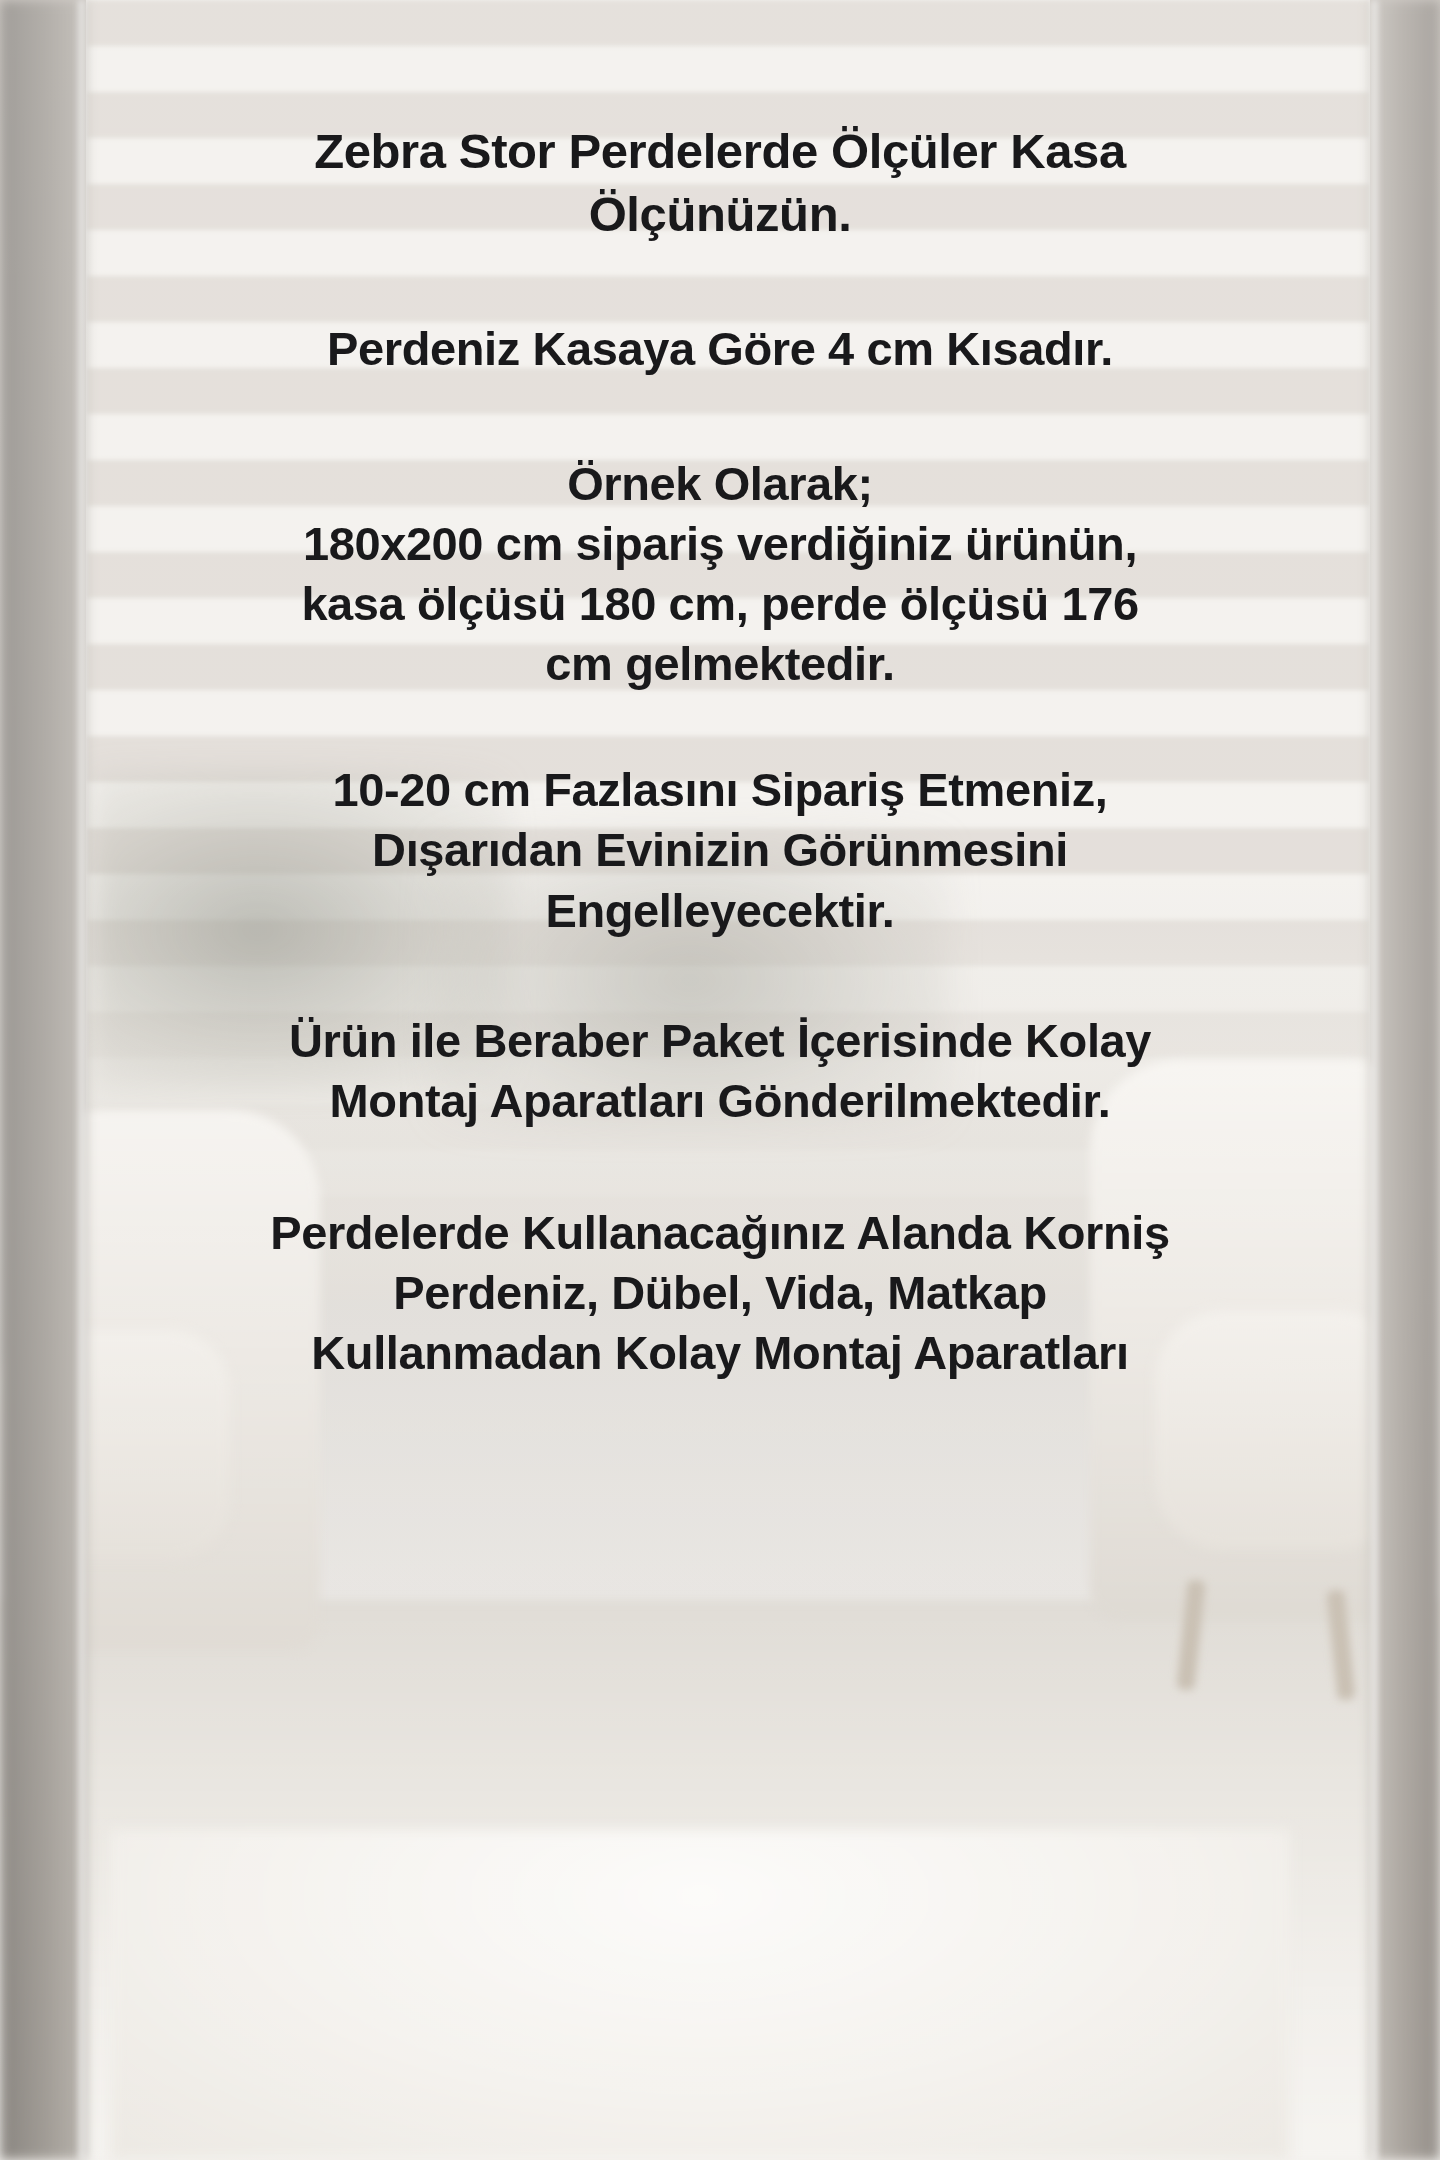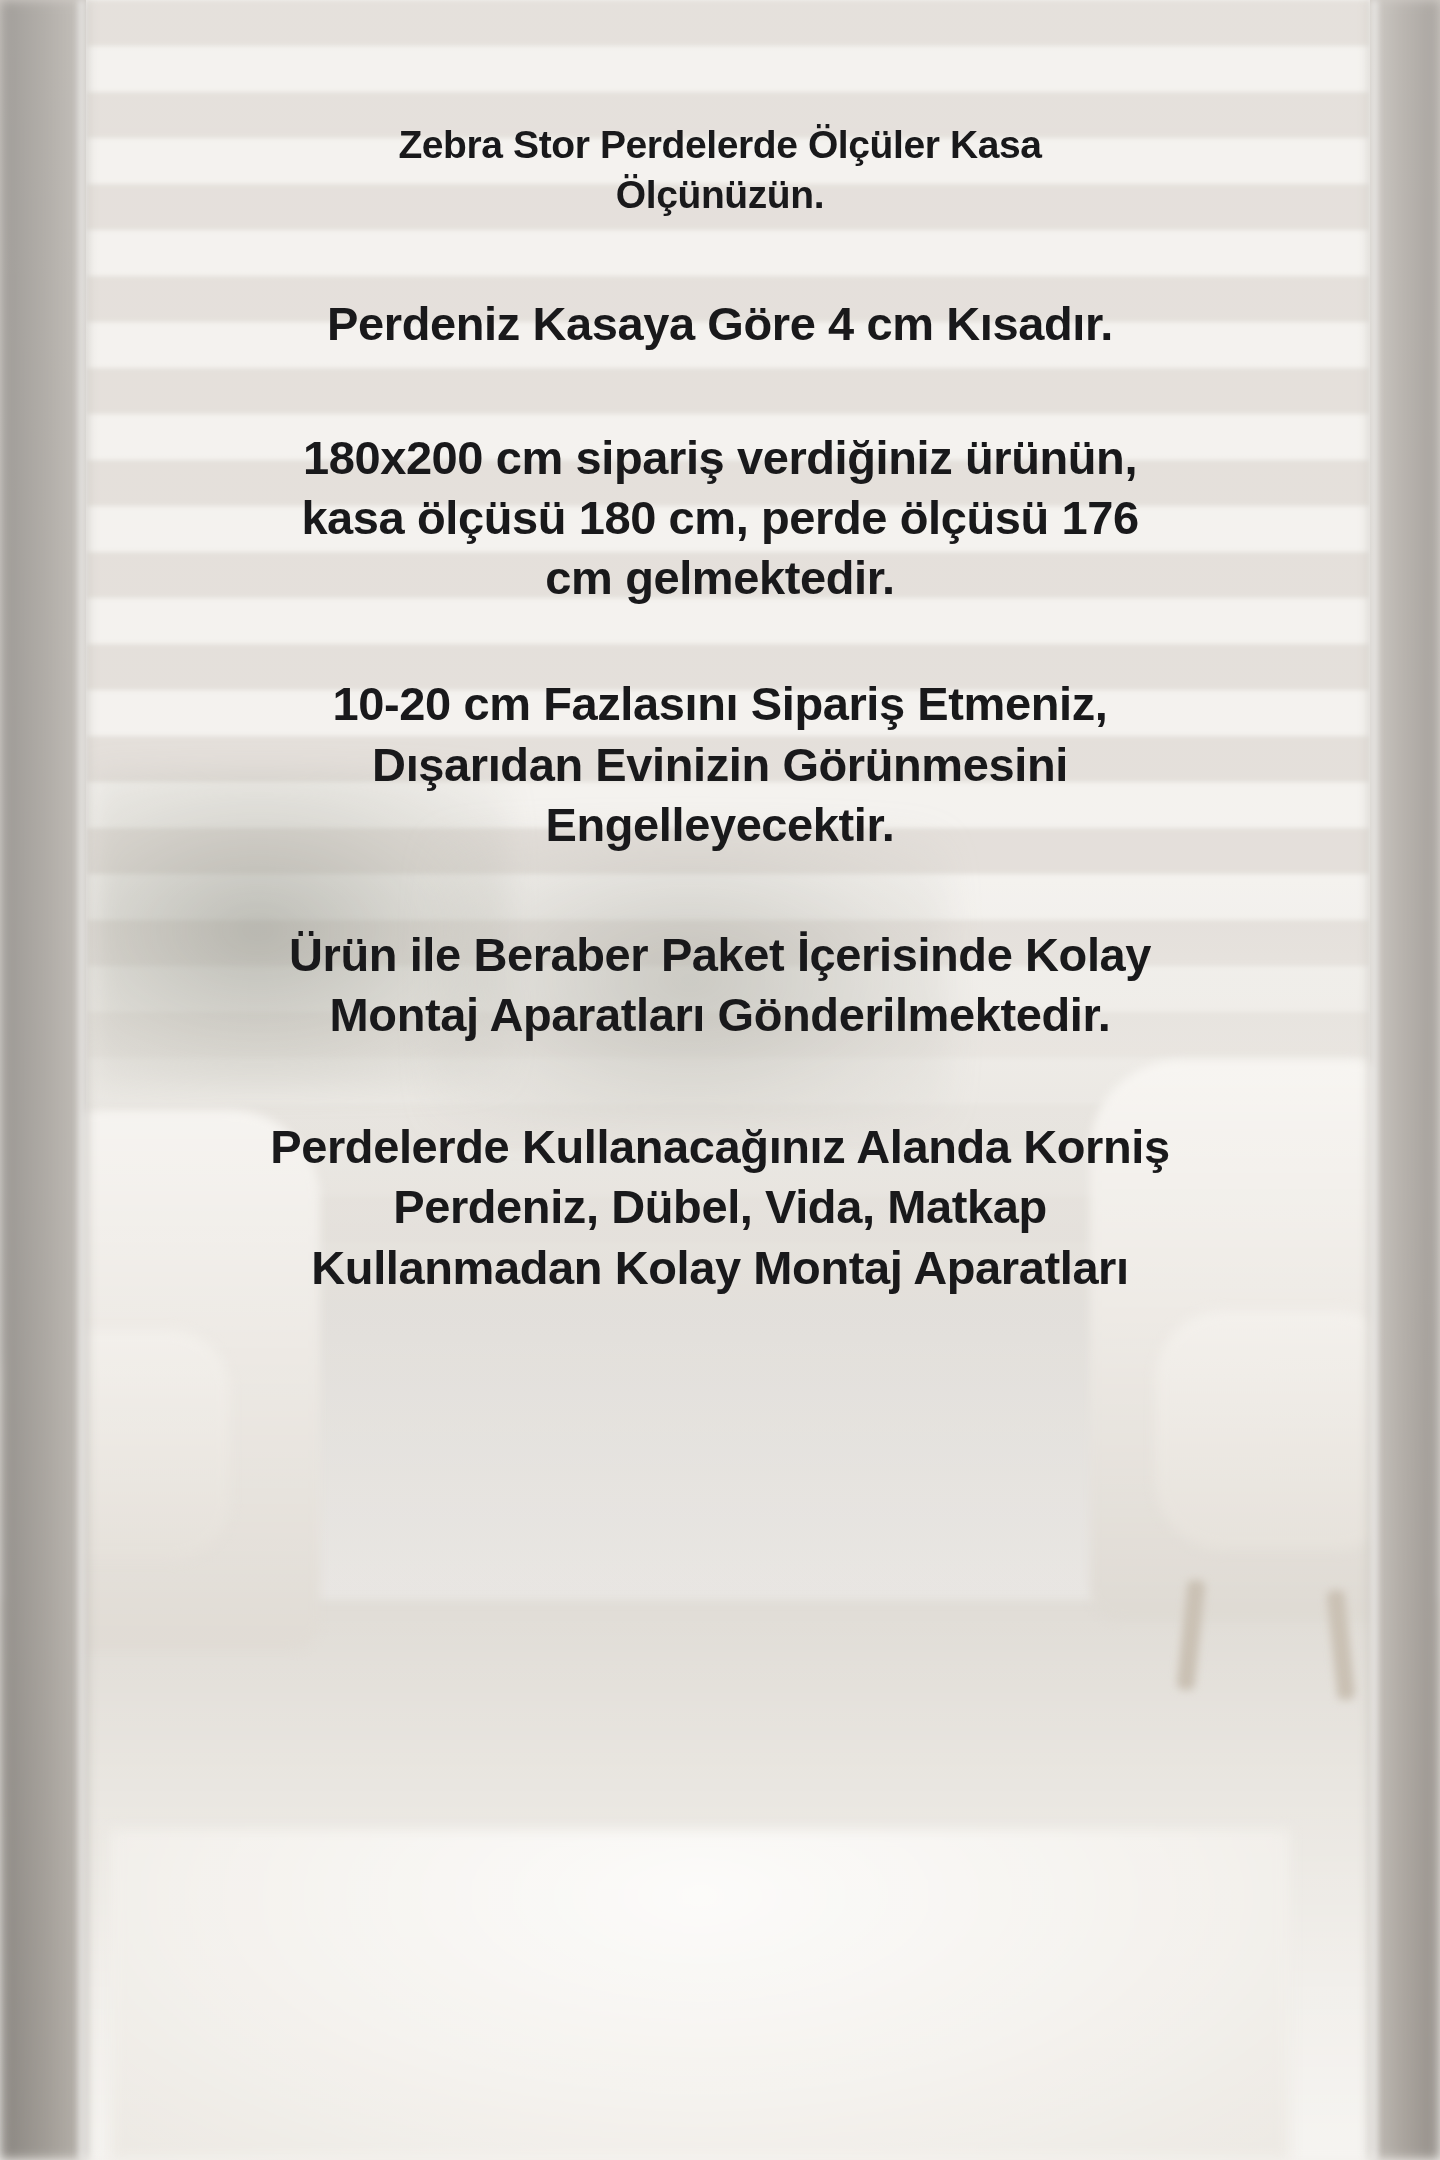--- a/index.html
+++ b/index.html
@@ -188,21 +188,21 @@
     color: #19191b;
   }
   .para {
     font-weight: bold;
     font-size: 47px;
     line-height: 1.28;
     letter-spacing: -0.4px;
     margin: 0 0 52px 0;
     text-rendering: optimizeLegibility;
   }
-  .para.p1 { font-size: 39px; margin-bottom: 74px; }
+  .para.p1 { font-size: 49px; margin-bottom: 74px; }
   .para.p2 { margin-bottom: 74px; }
   .para.p3 { margin-bottom: 66px; }
   .para.p4 { margin-bottom: 70px; }
   .para.p5 { margin-bottom: 72px; }
   .para.p6 { margin-bottom: 0; }
   .para .line { display: block; }
 </style>
 </head>
 <body>
 
@@ -255,20 +255,21 @@
     <p class="para p1">
       <span class="line">Zebra Stor Perdelerde Ölçüler Kasa</span>
       <span class="line">Ölçünüzün.</span>
     </p>
 
     <p class="para p2">
       <span class="line">Perdeniz Kasaya Göre 4 cm Kısadır.</span>
     </p>
 
     <p class="para p3">
+      <span class="line">Örnek Olarak;</span>
       <span class="line">180x200 cm sipariş verdiğiniz ürünün,</span>
       <span class="line">kasa ölçüsü 180 cm, perde ölçüsü 176</span>
       <span class="line">cm gelmektedir.</span>
     </p>
 
     <p class="para p4">
       <span class="line">10-20 cm Fazlasını Sipariş Etmeniz,</span>
       <span class="line">Dışarıdan Evinizin Görünmesini</span>
       <span class="line">Engelleyecektir.</span>
     </p>

